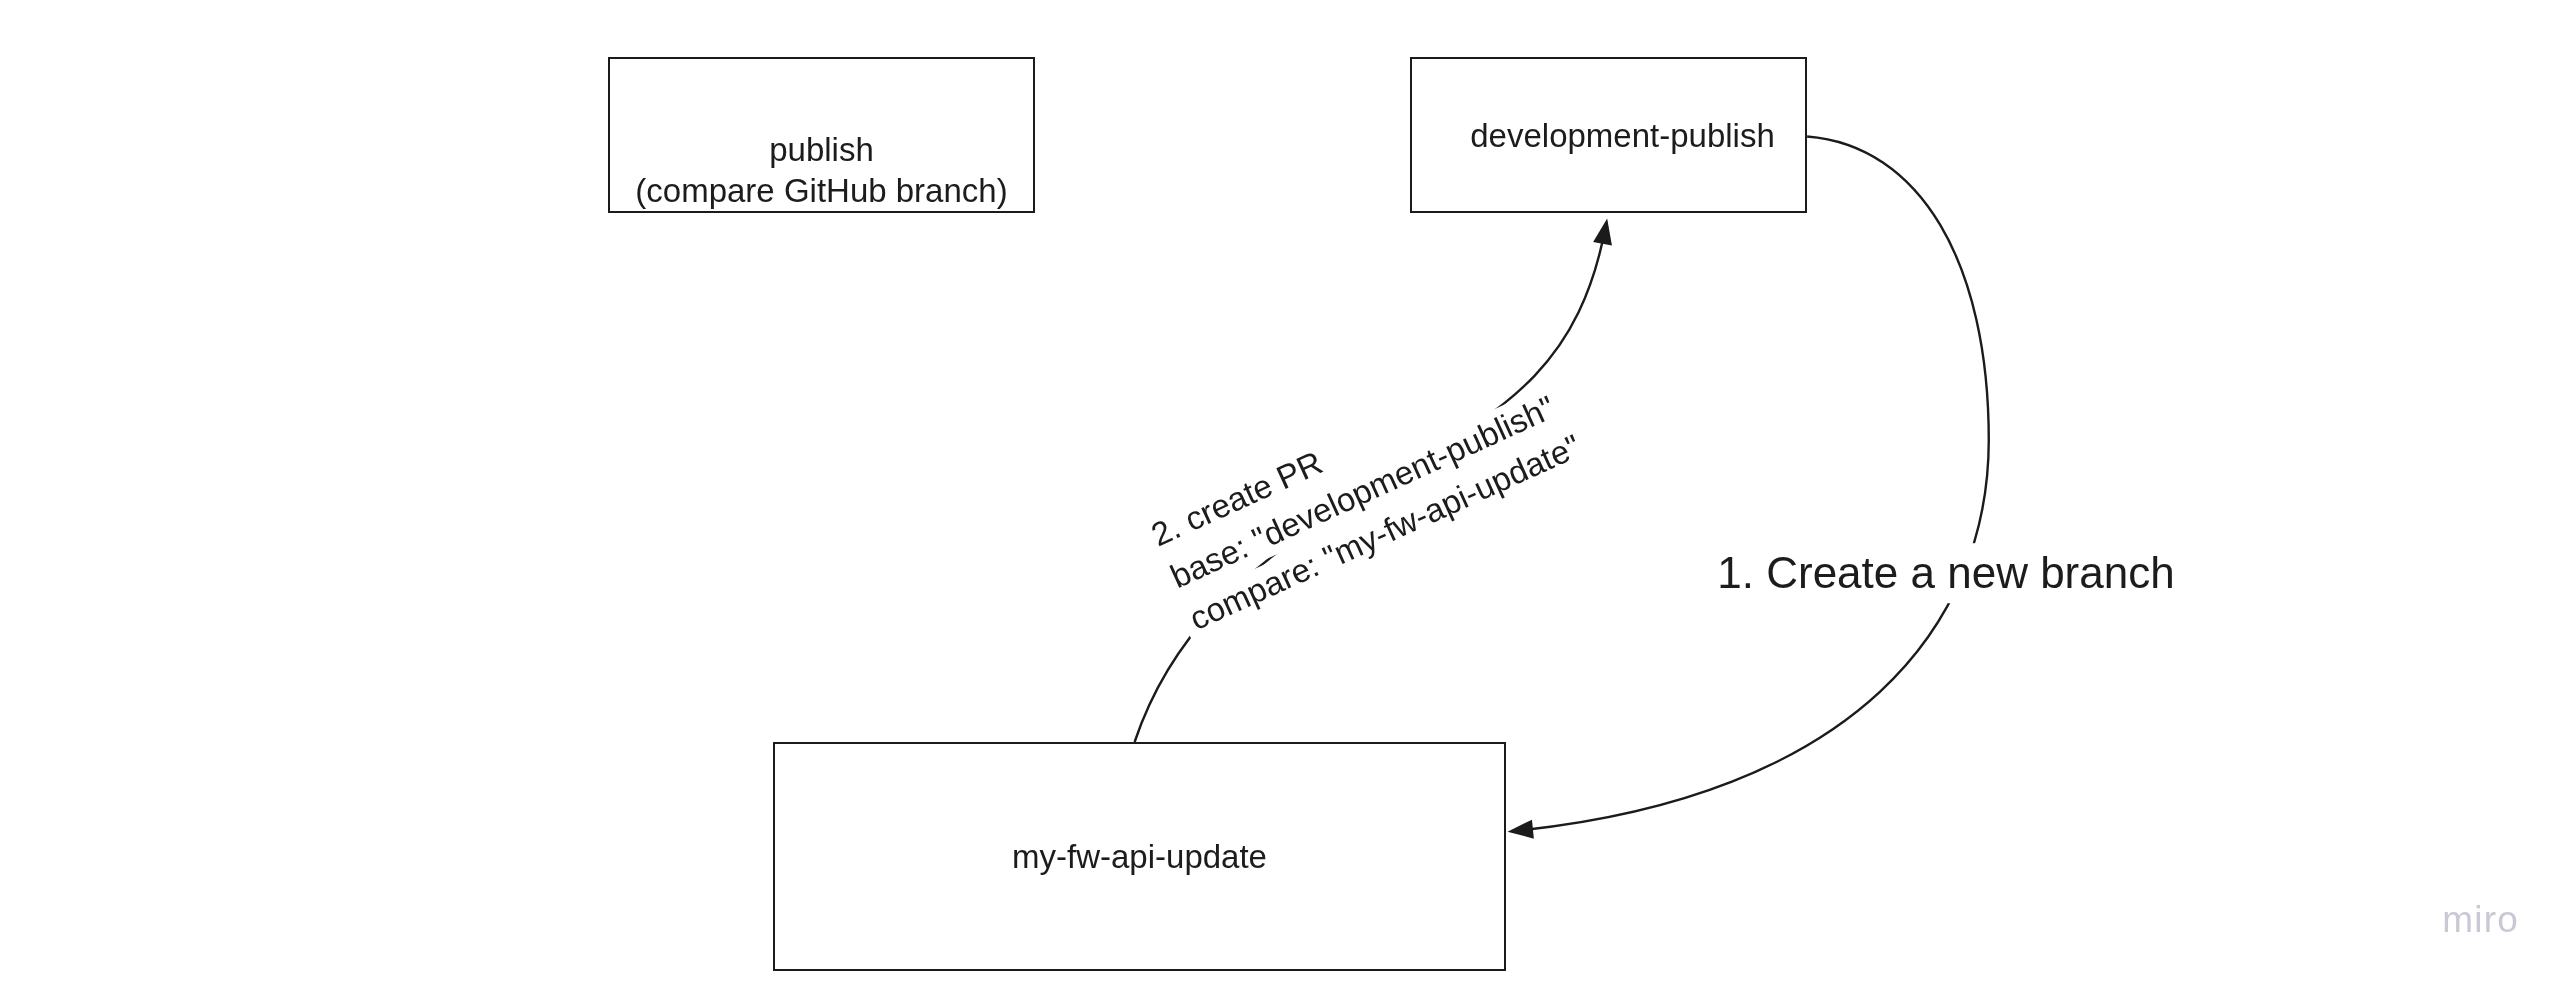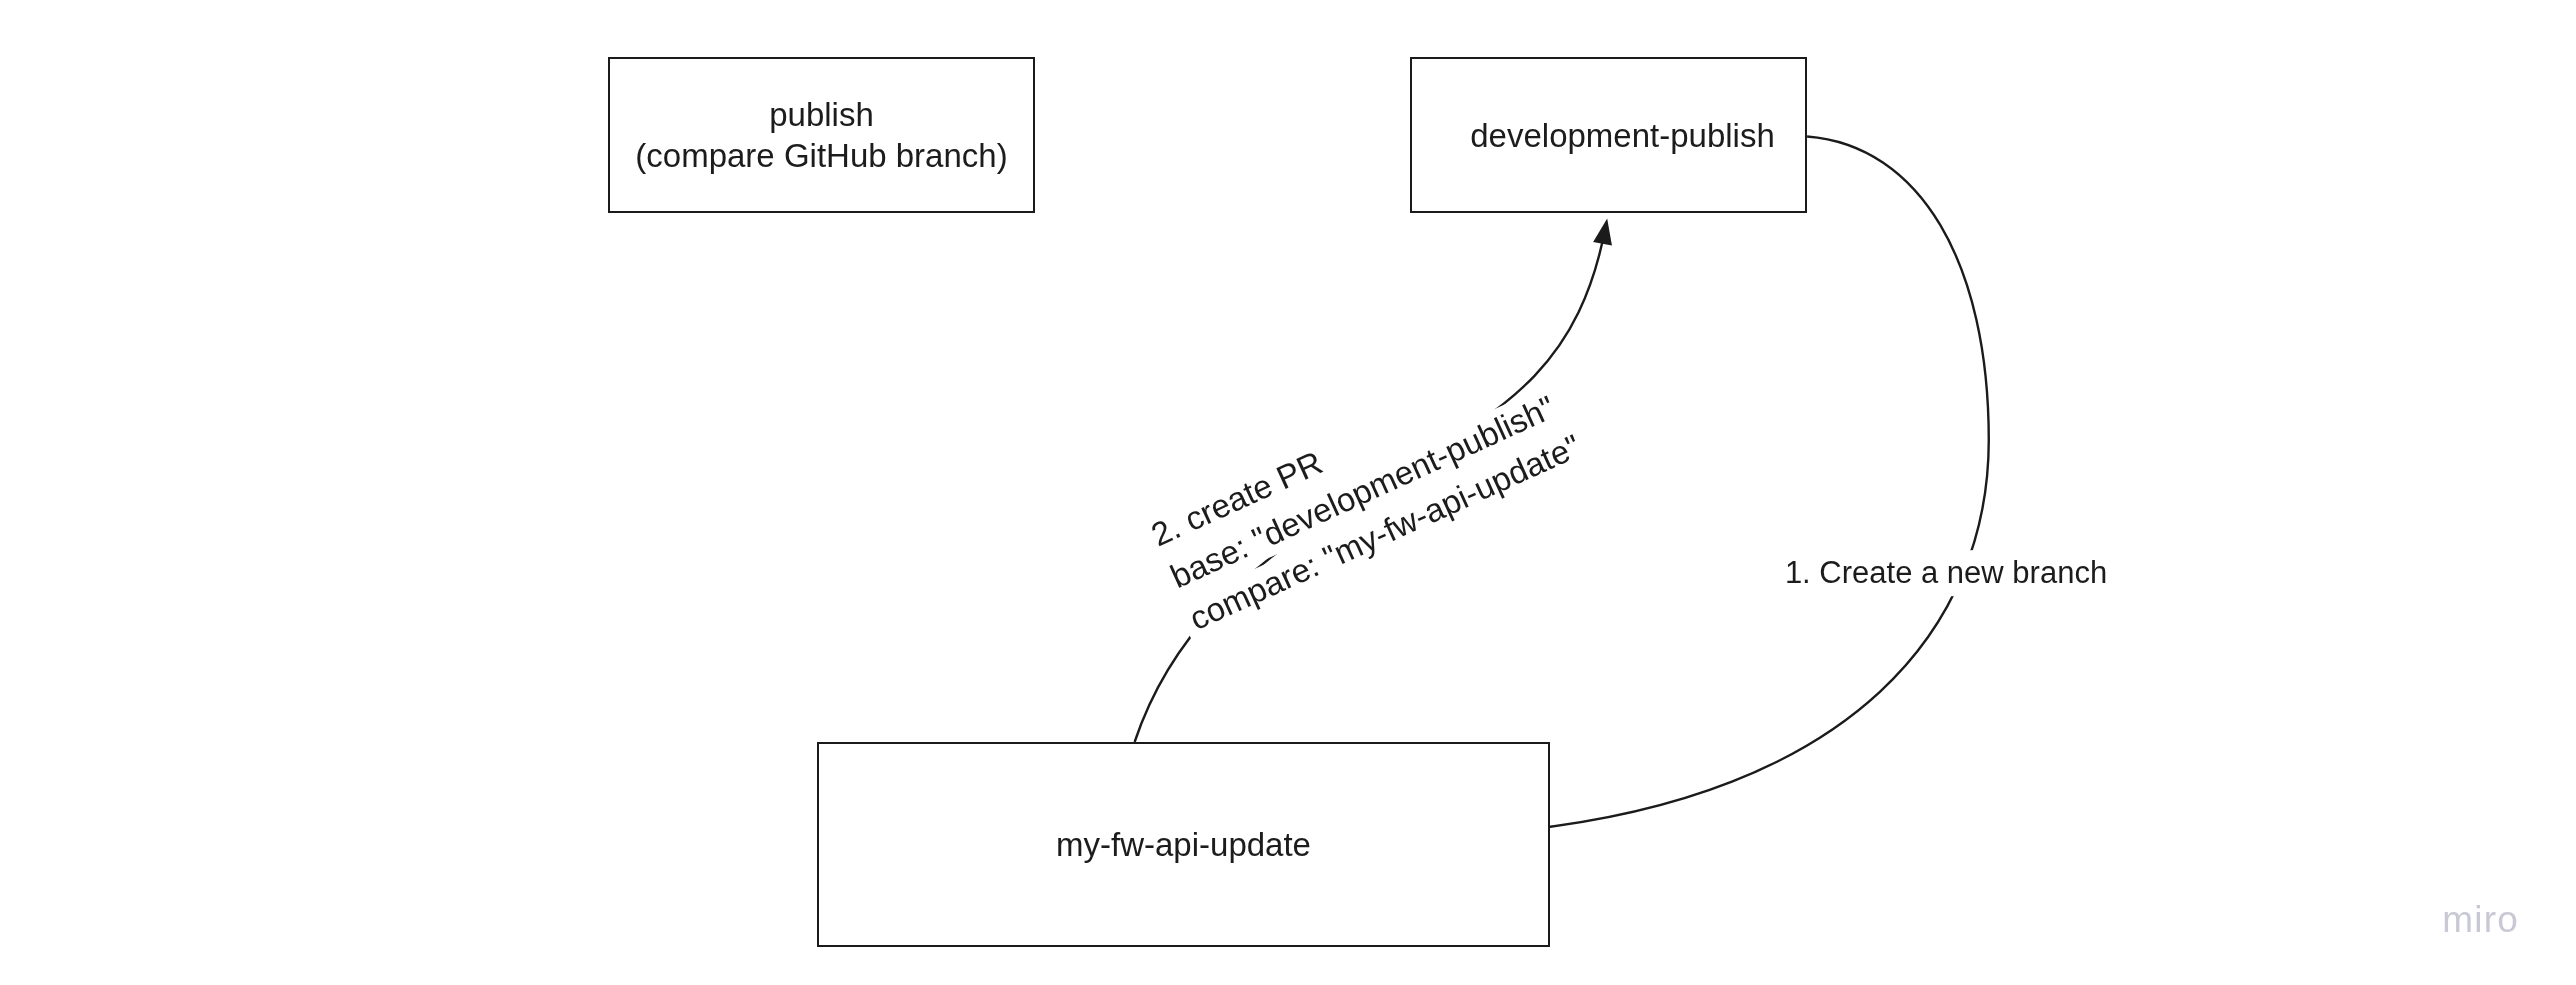--- a/index.html
+++ b/index.html
@@ -26,32 +26,32 @@
     border: 2.8px solid #1b1b1b;
     background: #ffffff;
     display: flex;
     align-items: center;
     justify-content: center;
     text-align: center;
     color: #1c1c1c;
     font-size: 33px;
     line-height: 41px;
   }
-  #node-publish       { left: 608px;  top: 57px;  width: 427px; height: 156px; }
+  #node-publish       { left: 608px;  top: 57px;  width: 427px; height: 156px; align-items: flex-end; }
   #node-dev-publish   { left: 1410px; top: 57px;  width: 397px; height: 156px; padding-left: 28px; }
-  #node-my-fw         { left: 773px;  top: 742px; width: 733px; height: 205px; margin-left: 44px; }
+  #node-my-fw         { left: 773px;  top: 742px; width: 733px; height: 229px; }
 
   .conn-label-horizontal {
     position: absolute;
     left: 1946px;
     top: 573px;
     transform: translate(-50%, -50%);
     background: #ffffff;
     padding: 4.8px 12.7px;
-    font-size: 31px;
+    font-size: 44px;
     color: #1c1c1c;
     white-space: nowrap;
   }
   .conn-label-rotated {
     position: absolute;
     left: 1144px;
     top: 516px;
     transform: rotate(-24.5deg);
     transform-origin: 0 0;
     font-size: 33px;

